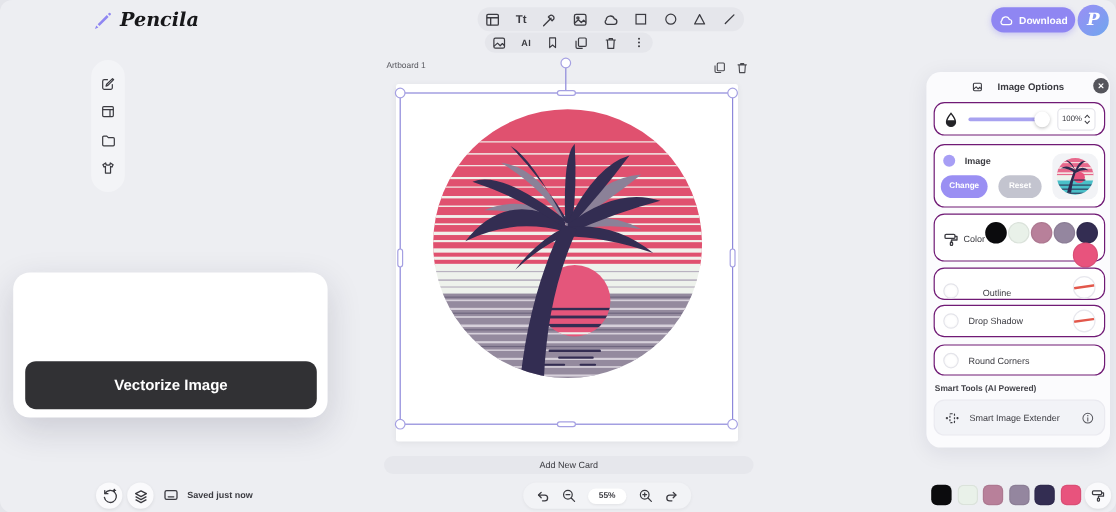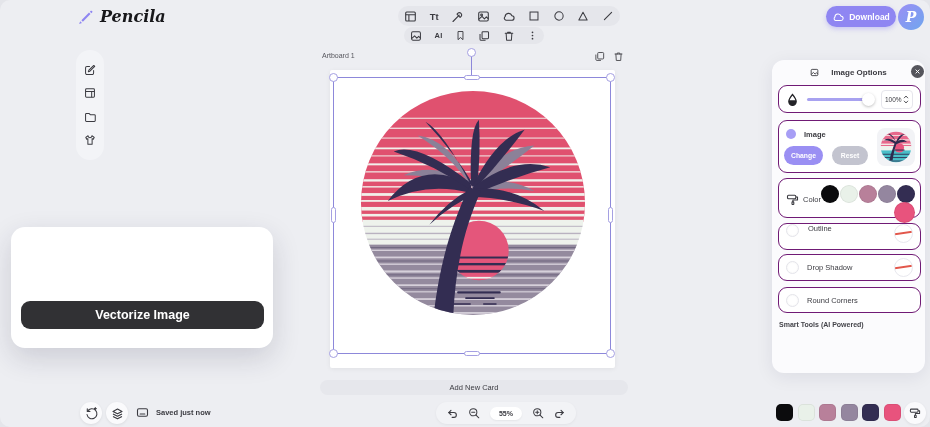--- a/index.html
+++ b/index.html
@@ -155,21 +155,21 @@
         </svg>
       </span>
     <span class="ic">
         <svg width="12" height="12" viewBox="0 0 13 13" fill="none" stroke="#3b3b41" stroke-width="1.1" stroke-linejoin="round">
           <path d="M4.4,1.9 L1.9,3.6 2.9,5.6 4.2,5 V11.1 h4.6 V5 l1.3,.6 1,-2 L8.6,1.9 a2.1,2.1 0 0 1 -4.2,0 Z"></path>
         </svg>
       </span>
   </div>
 
   <div class="abs" style="left:11px;top:227px;width:262px;height:121px;background:#fff;border-radius:14px;box-shadow:0 10px 28px rgba(30,30,60,.16);">
-    <div class="abs" style="left:10px;top:74px;width:243px;height:28px;background:#313134;border-radius:9px;display:flex;align-items:center;justify-content:center;">
+    <div class="abs" style="left:10px;top:74px;width:243px;height:40px;background:#313134;border-radius:9px;display:flex;align-items:center;justify-content:center;">
       <span style="color:#fff;font-size:12.5px;font-weight:bold;">Vectorize Image</span>
     </div>
   </div>
 
   <div class="abs" style="left:322px;top:52px;font-size:7px;color:#55555c;">Artboard 1</div>
   <div class="abs" style="left:594px;top:51px;display:flex;gap:8px;">
     <span class="ic">
         <svg width="11" height="11" viewBox="0 0 13 13" fill="none" stroke="#4a4a50" stroke-width="1.1" stroke-linejoin="round">
           <rect x="4.4" y="1.8" width="7" height="7.6" rx="1"></rect>
           <path d="M2.2,4.2 v5.7 a1.2,1.2 0 0 0 1.2,1.2 h4.8"></path>
@@ -386,39 +386,55 @@
       <div class="swatch-circles" style="position:absolute;right:5px;top:6px;width:96px;">
           <div class="swatch" style="background: rgb(11, 11, 13);"></div>
           <div class="swatch" style="background: rgb(233, 241, 233);"></div>
           <div class="swatch" style="background: rgb(184, 128, 154);"></div>
           <div class="swatch" style="background: rgb(148, 134, 159);"></div>
           <div class="swatch" style="background: rgb(51, 45, 82);"></div>
           <div class="swatch" style="background: rgb(232, 83, 125);"></div>
         </div>
     </div>
 
-    <div class="panel-card" style="top:163px;height:27px;display:flex;align-items:flex-start;padding:0 7px;gap:9px;">
+    <div class="panel-card" style="top:163px;height:27px;display:flex;align-items:flex-end;padding:0 7px;gap:20px;">
       <span class="radio"></span>
       <span class="row-label" style="flex:1;">Outline</span>
       <span class="none-chip"></span>
     </div>
 
     <div class="panel-card" style="top:194px;height:27px;display:flex;align-items:center;padding:0 7px;gap:8px;">
       <span class="radio"></span>
       <span class="row-label" style="flex:1;">Drop Shadow</span>
       <span class="none-chip"></span>
     </div>
 
     <div class="panel-card" style="top:227px;height:26px;display:flex;align-items:center;padding:0 7px;gap:8px;">
       <span class="radio"></span>
       <span class="row-label" style="flex:1;">Round Corners</span>
     </div>
 
     <div class="abs" style="left:7px;top:261px;font-size:7px;font-weight:bold;color:#44444a;">Smart Tools (AI Powered)</div>
 
+    <div class="panel-card" style="top:273px;height:30px;background:#f2f3f7;border-color:#eaeaf0;display:flex;align-items:center;padding:0 8px;gap:8px;">
+      <span class="ic">
+        <svg width="13" height="13" viewBox="0 0 13 13" fill="none" stroke="#3b3b41" stroke-width="1">
+            <rect x="4.6" y="2.8" width="3.8" height="7.4" rx=".6" stroke-dasharray="1.7 1.2"></rect>
+            <path d="M1.2,6.5h1.8M2.1,5.6v1.8M10,6.5h1.8M10.9,5.6v1.8"></path>
+          </svg>
+      </span>
+      <span class="row-label" style="flex:1;">Smart Image Extender</span>
+      <span class="ic">
+        <svg width="11" height="11" viewBox="0 0 13 13" fill="none" stroke="#55555c" stroke-width="1">
+            <circle cx="6.5" cy="6.5" r="4.8"></circle>
+            <path d="M6.5,6v3.2" stroke-linecap="round"></path>
+            <circle cx="6.5" cy="4" r=".7" fill="#55555c" stroke="none"></circle>
+          </svg>
+      </span>
+    </div>
   </div>
 
   <div class="abs circle-btn" style="left:80px;top:402px;width:22px;height:22px;">
     <svg width="13" height="13" viewBox="0 0 13 13" fill="none" stroke="#3b3b41" stroke-width="1.1" stroke-linecap="round" stroke-linejoin="round">
         <path d="M2.6,4.2 A5,5 0 1 1 2,7.5"></path>
         <path d="M2.3,1.8 v2.6 h2.6"></path>
         <path d="M9.3,1.6 h2 M10.3,.6 v2"></path>
       </svg>
   </div>
   <div class="abs circle-btn" style="left:106px;top:402px;width:22px;height:22px;">

